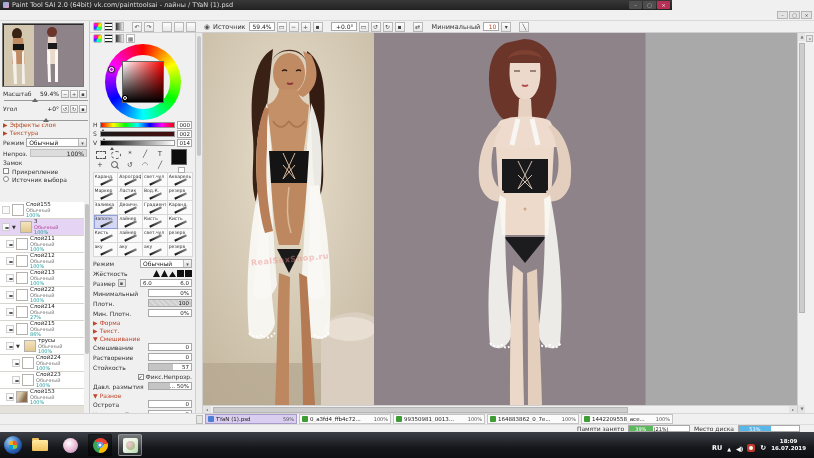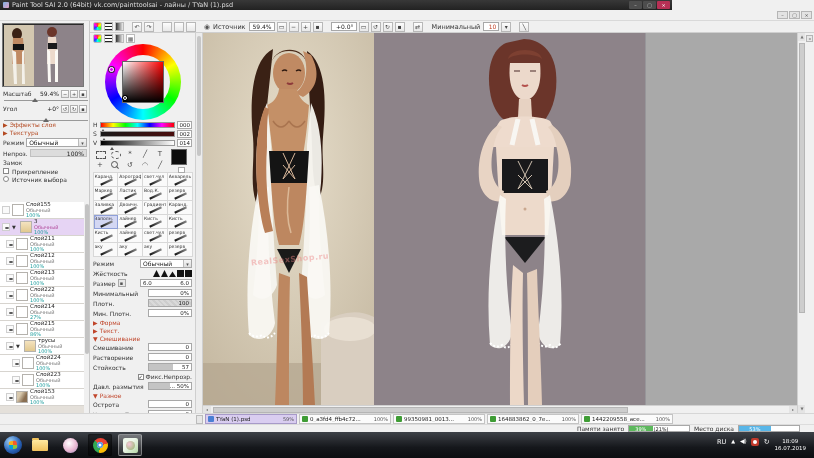--- a/index.html
+++ b/index.html
@@ -168,21 +168,21 @@
   .tkslot{width:24px;height:22px;display:flex;align-items:center;justify-content:center;border-radius:2px;flex:none;}
   .tkslot.pressed{background:rgba(0,0,0,.38);box-shadow:inset 0 0 2px #000;}
   .tkslot.activeapp{background:linear-gradient(rgba(255,255,255,.32),rgba(255,255,255,.12));border:1px solid rgba(255,255,255,.35);}
   .folderic{width:16px;height:11px;background:linear-gradient(#ffe9a0,#f0c25c);border-radius:1px;position:relative;}
   .folderic::before{content:"";position:absolute;left:0;top:-2px;width:7px;height:2px;background:#f0c25c;border-radius:1px 1px 0 0;}
   .saidiskic{width:15px;height:15px;border-radius:50%;background:radial-gradient(circle at 40% 35%,#fff,#e9b7d2 55%,#9a86b8);}
   .chromeic{width:15px;height:15px;border-radius:50%;background:conic-gradient(from -45deg,#ea4335 0 33%,#fbbc05 0 66%,#34a853 0);position:relative;}
   .chromeic::after{content:"";position:absolute;left:4.5px;top:4.5px;width:6px;height:6px;border-radius:50%;background:#fff;box-shadow:inset 0 0 0 1.5px #4a90e2;}
   .saiappic{width:15px;height:15px;border-radius:2px;background:linear-gradient(135deg,#eef7ea 40%,#b7d9a8);position:relative;}
   .saiappic::after{content:"";position:absolute;left:3px;top:3px;width:9px;height:9px;border-radius:50%;background:radial-gradient(circle at 35% 35%,#f7c8da,#8fb769);}
-  .tray{margin-left:auto;display:flex;align-items:flex-start;gap:5px;color:#fff;}
+  .tray{margin-left:auto;display:flex;align-items:flex-end;gap:5px;color:#fff;font-weight:bold;}
   .trlang{font-size:6.5px;}
   .trup{font-size:5px;}
   .trspk{font-size:5.5px;letter-spacing:-1px;}
   .trshield{width:8px;height:8px;background:#c0392b;border-radius:2px;position:relative;}
   .trshield::after{content:"";position:absolute;left:2px;top:2px;width:4px;height:4px;background:#fff;border-radius:50%;}
   .trsync{font-size:7px;}
   .clock{text-align:center;font-size:5.5px;line-height:1.2;padding-right:4px;}
 </style>
 </head>
 <body>

